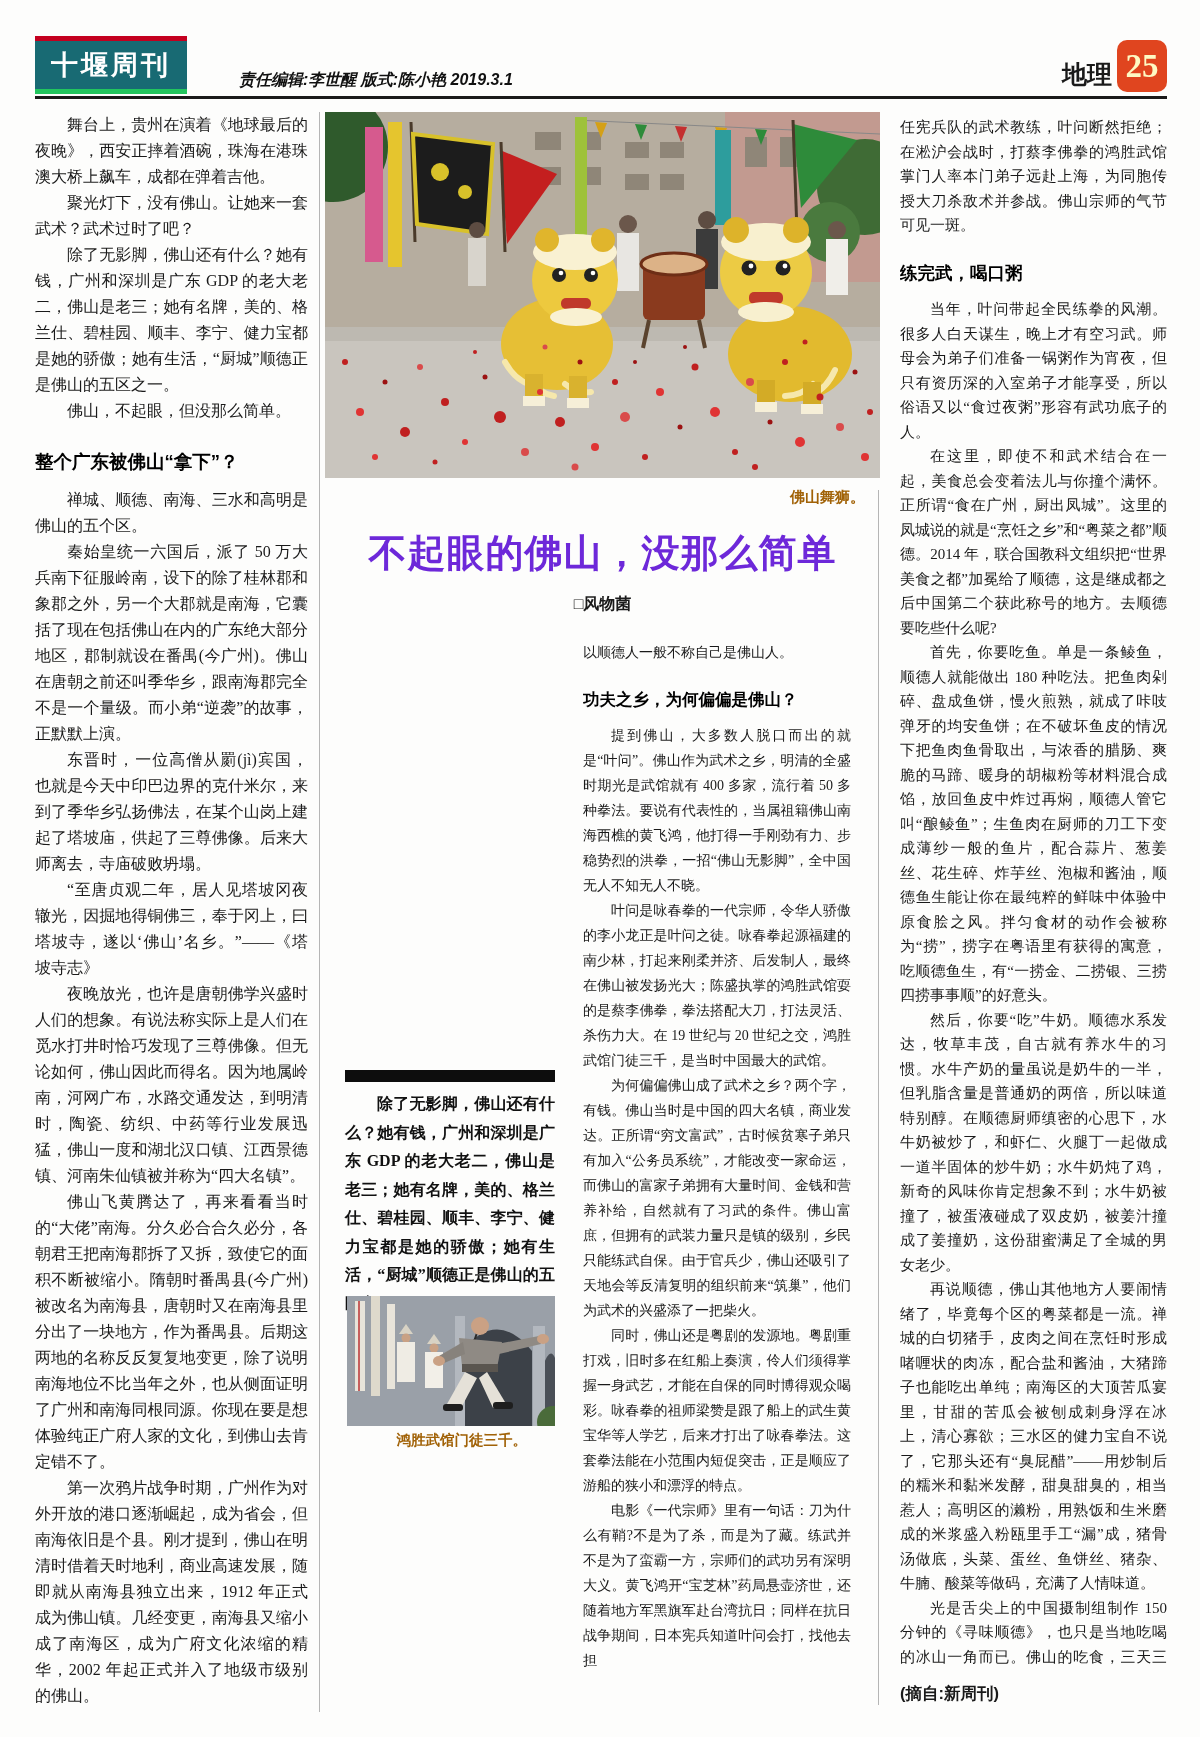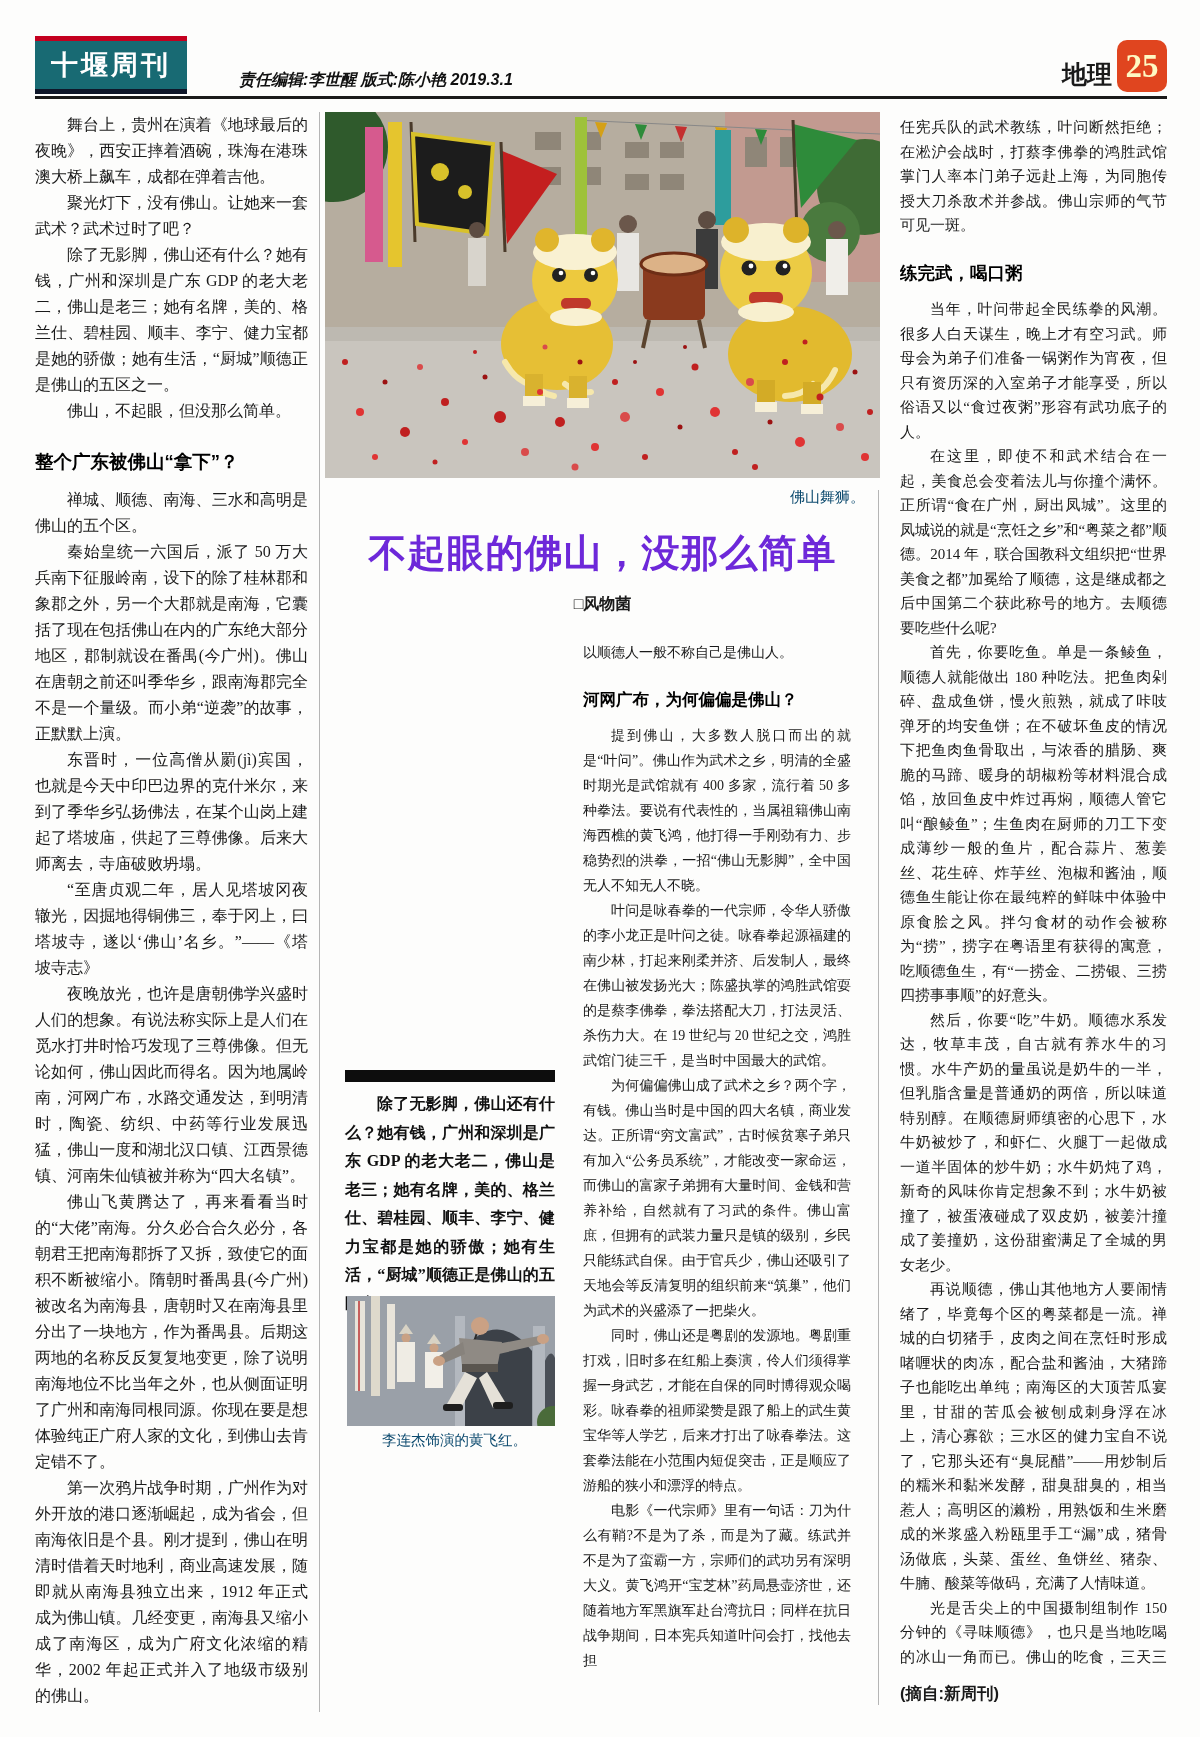--- a/index.html
+++ b/index.html
@@ -5,21 +5,21 @@
   * { margin:0; padding:0; box-sizing:border-box; }
   html,body { background:#e8e8e8; }
   .page {
     position:relative; width:1200px; height:1737px;
     background:#fdfdfc; margin:0 auto; overflow:hidden;
     font-family:"Liberation Serif", serif; color:#1a1a1a;
   }
   
   .masthead {
     position:absolute; left:35px; top:36px; width:152px; height:58px;
-    background:#186a73; border-top:5px solid #c4001f; border-bottom:5px solid #0f172a;
+    background:#186a73; border-top:5px solid #c4001f; border-bottom:5px solid #22c55e;
     display:flex; align-items:center; justify-content:center;
   }
   .masthead span {
     color:#fff; font-size:27px; font-weight:bold; letter-spacing:3px;
     font-family:"Liberation Serif", serif;
   }
   .edition {
     position:absolute; left:201px; top:70px;
     font-family:"Liberation Sans", sans-serif; font-style:italic;
     font-weight:bold; font-size:16px; color:#111;margin-left:38px;
@@ -52,21 +52,21 @@
   .col-right { left:900px; top:115px; width:267px; height:1558px; font-size:15px;   line-height:24.5px; }
   .col-left  .col-head { font-size:18.5px; }
   .col-mid   .col-head { font-size:16.5px; }
   .col-right .col-head { font-size:17.5px; }
   
   .photo-lion { position:absolute; left:325px; top:112px; width:555px; height:366px; }
   .photo-jetli{ position:absolute; left:347px; top:1296px; width:208px; height:130px; }
   figure svg { display:block; width:100%; height:100%; }
   .caption {
     position:absolute; font-family:"Liberation Sans", sans-serif;
-    font-weight:normal; color:#0c4a6e; text-align:right;
+    font-weight:bold; color:#a16207; text-align:right;
   }
   .caption-lion  { left:325px; top:488px; width:540px; font-size:15px; }
   .caption-jetli { left:347px; top:1431px; width:208px; font-size:14.5px; padding-right:28px; }
   
   .headline {
     position:absolute; left:330px; top:528px; width:545px; text-align:center;
     font-family:"Liberation Sans", sans-serif; font-weight:bold;
     font-size:38px; letter-spacing:1px; color:#6d28d9;
   }
   .byline {
@@ -264,21 +264,21 @@
       </g>
     </svg>
   </figure>
   <div class="caption caption-lion">佛山舞狮。</div>
 
   <h1 class="headline">不起眼的佛山，没那么简单</h1>
   <div class="byline">□风物菌</div>
 
   <section class="col col-mid">
       <p class="cont">以顺德人一般不称自己是佛山人。</p>
-      <h3 class="col-head">河网广布，为何偏偏是佛山？</h3>
+      <h3 class="col-head">功夫之乡，为何偏偏是佛山？</h3>
       <p class="">提到佛山，大多数人脱口而出的就是“叶问”。佛山作为武术之乡，明清的全盛时期光是武馆就有 400 多家，流行着 50 多种拳法。要说有代表性的，当属祖籍佛山南海西樵的黄飞鸿，他打得一手刚劲有力、步稳势烈的洪拳，一招“佛山无影脚”，全中国无人不知无人不晓。</p>
       <p class="">叶问是咏春拳的一代宗师，令华人骄傲的李小龙正是叶问之徒。咏春拳起源福建的南少林，打起来刚柔并济、后发制人，最终在佛山被发扬光大；陈盛执掌的鸿胜武馆耍的是蔡李佛拳，拳法搭配大刀，打法灵活、杀伤力大。在 19 世纪与 20 世纪之交，鸿胜武馆门徒三千，是当时中国最大的武馆。</p>
       <p class="">为何偏偏佛山成了武术之乡？两个字，有钱。佛山当时是中国的四大名镇，商业发达。正所谓“穷文富武”，古时候贫寒子弟只有加入“公务员系统”，才能改变一家命运，而佛山的富家子弟拥有大量时间、金钱和营养补给，自然就有了习武的条件。佛山富庶，但拥有的武装力量只是镇的级别，乡民只能练武自保。由于官兵少，佛山还吸引了天地会等反清复明的组织前来“筑巢”，他们为武术的兴盛添了一把柴火。</p>
       <p class="">同时，佛山还是粤剧的发源地。粤剧重打戏，旧时多在红船上奏演，伶人们须得掌握一身武艺，才能在自保的同时博得观众喝彩。咏春拳的祖师梁赞是跟了船上的武生黄宝华等人学艺，后来才打出了咏春拳法。这套拳法能在小范围内短促突击，正是顺应了游船的狭小和漂浮的特点。</p>
       <p class="">电影《一代宗师》里有一句话：刀为什么有鞘?不是为了杀，而是为了藏。练武并不是为了蛮霸一方，宗师们的武功另有深明大义。黄飞鸿开“宝芝林”药局悬壶济世，还随着地方军黑旗军赴台湾抗日；同样在抗日战争期间，日本宪兵知道叶问会打，找他去担</p>
     </section>
 
   <aside class="pullquote">
     <div class="pq-bar"></div>
     <p class="pq-text">除了无影脚，佛山还有什么？她有钱，广州和深圳是广东 GDP 的老大老二，佛山是老三；她有名牌，美的、格兰仕、碧桂园、顺丰、李宁、健力宝都是她的骄傲；她有生活，“厨城”顺德正是佛山的五区之一。</p>
@@ -318,21 +318,21 @@
         <rect x="115" y="68" width="36" height="8" fill="#5a554f"></rect>
         <path d="M118,76 L100,108 L114,112 L130,82 Z" fill="#e5e1d8"></path>
         <path d="M140,76 L158,106 L146,112 L132,82 Z" fill="#e5e1d8"></path>
         <rect x="96" y="108" width="20" height="7" rx="3" fill="#1e1e1e"></rect>
         <rect x="146" y="106" width="20" height="7" rx="3" fill="#1e1e1e"></rect>
       </g>
 
       <circle cx="206" cy="126" r="16" fill="#4a6b3a"></circle>
     </svg>
   </figure>
-  <div class="caption caption-jetli">李连杰饰演的黄飞红。</div>
+  <div class="caption caption-jetli">鸿胜武馆门徒三千。</div>
 
   <section class="col col-right">
       <p class="cont">任宪兵队的武术教练，叶问断然拒绝；在淞沪会战时，打蔡李佛拳的鸿胜武馆掌门人率本门弟子远赴上海，为同胞传授大刀杀敌术并参战。佛山宗师的气节可见一斑。</p>
       <h3 class="col-head">练完武，喝口粥</h3>
       <p class="">当年，叶问带起全民练拳的风潮。很多人白天谋生，晚上才有空习武。师母会为弟子们准备一锅粥作为宵夜，但只有资历深的入室弟子才能享受，所以俗语又以“食过夜粥”形容有武功底子的人。</p>
       <p class="">在这里，即使不和武术结合在一起，美食总会变着法儿与你撞个满怀。正所谓“食在广州，厨出凤城”。这里的凤城说的就是“烹饪之乡”和“粤菜之都”顺德。2014 年，联合国教科文组织把“世界美食之都”加冕给了顺德，这是继成都之后中国第二个获此称号的地方。去顺德要吃些什么呢?</p>
       <p class="">首先，你要吃鱼。单是一条鲮鱼，顺德人就能做出 180 种吃法。把鱼肉剁碎、盘成鱼饼，慢火煎熟，就成了咔吱弹牙的均安鱼饼；在不破坏鱼皮的情况下把鱼肉鱼骨取出，与浓香的腊肠、爽脆的马蹄、暖身的胡椒粉等材料混合成馅，放回鱼皮中炸过再焖，顺德人管它叫“酿鲮鱼”；生鱼肉在厨师的刀工下变成薄纱一般的鱼片，配合蒜片、葱姜丝、花生碎、炸芋丝、泡椒和酱油，顺德鱼生能让你在最纯粹的鲜味中体验中原食脍之风。拌匀食材的动作会被称为“捞”，捞字在粤语里有获得的寓意，吃顺德鱼生，有“一捞金、二捞银、三捞四捞事事顺”的好意头。</p>
       <p class="">然后，你要“吃”牛奶。顺德水系发达，牧草丰茂，自古就有养水牛的习惯。水牛产奶的量虽说是奶牛的一半，但乳脂含量是普通奶的两倍，所以味道特别醇。在顺德厨师缜密的心思下，水牛奶被炒了，和虾仁、火腿丁一起做成一道半固体的炒牛奶；水牛奶炖了鸡，新奇的风味你肯定想象不到；水牛奶被撞了，被蛋液碰成了双皮奶，被姜汁撞成了姜撞奶，这份甜蜜满足了全城的男女老少。</p>
       <p class="">再说顺德，佛山其他地方人要闹情绪了，毕竟每个区的粤菜都是一流。禅城的白切猪手，皮肉之间在烹饪时形成啫喱状的肉冻，配合盐和酱油，大猪蹄子也能吃出单纯；南海区的大顶苦瓜宴里，甘甜的苦瓜会被刨成刺身浮在冰上，清心寡欲；三水区的健力宝自不说了，它那头还有“臭屁醋”——用炒制后的糯米和黏米发酵，甜臭甜臭的，相当惹人；高明区的濑粉，用熟饭和生米磨成的米浆盛入粉瓯里手工“漏”成，猪骨汤做底，头菜、蛋丝、鱼饼丝、猪杂、牛腩、酸菜等做码，充满了人情味道。</p>
       <p class="">光是舌尖上的中国摄制组制作 150 分钟的《寻味顺德》，也只是当地吃喝的冰山一角而已。佛山的吃食，三天三夜都讲不完。</p>

